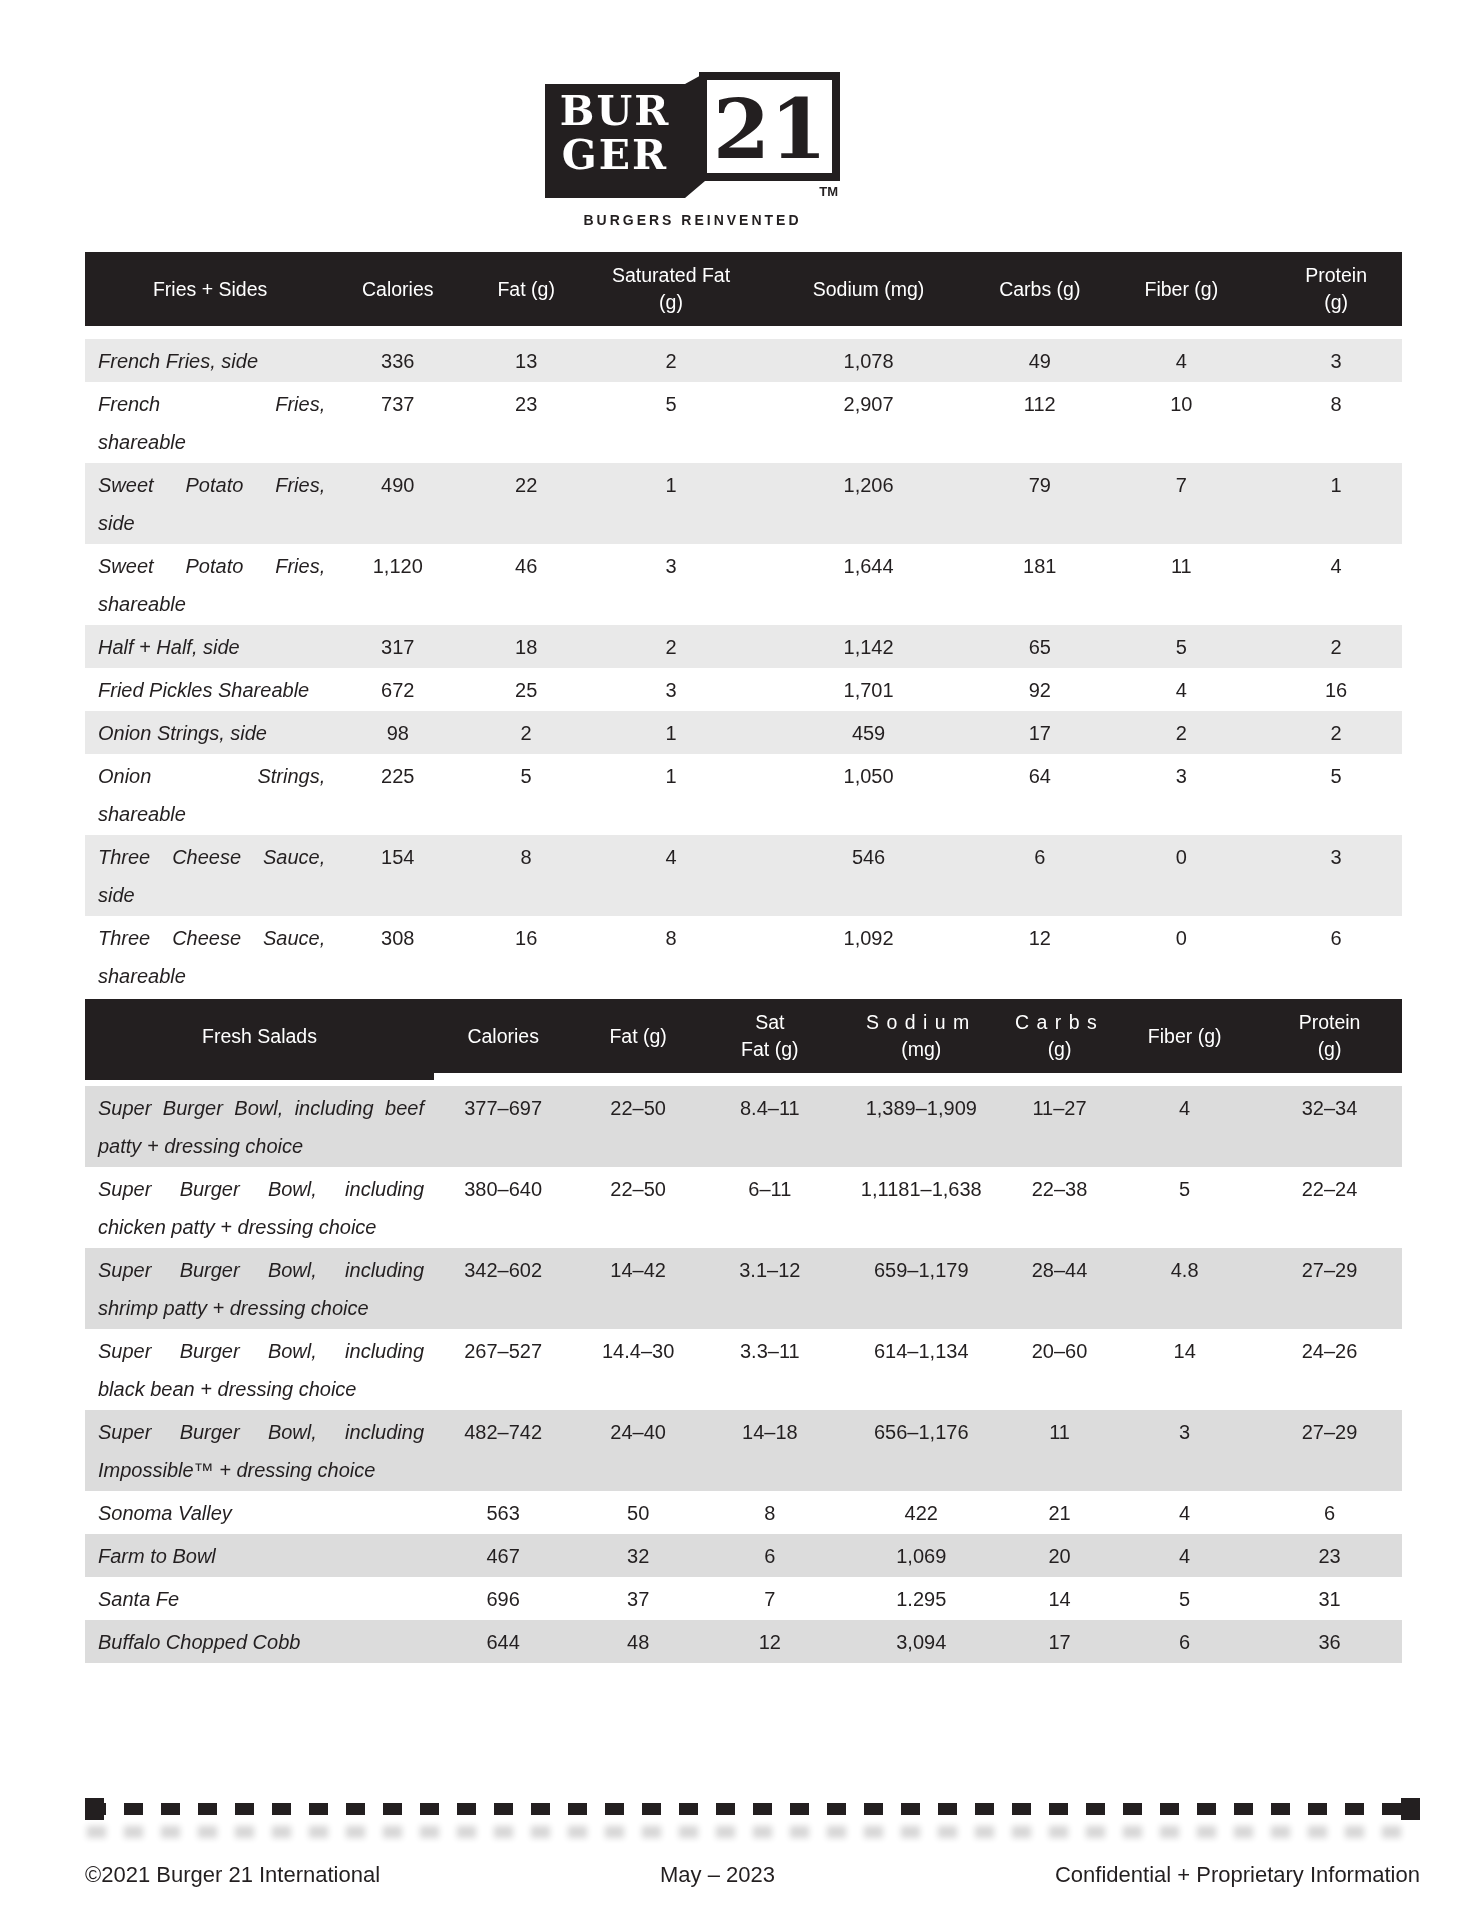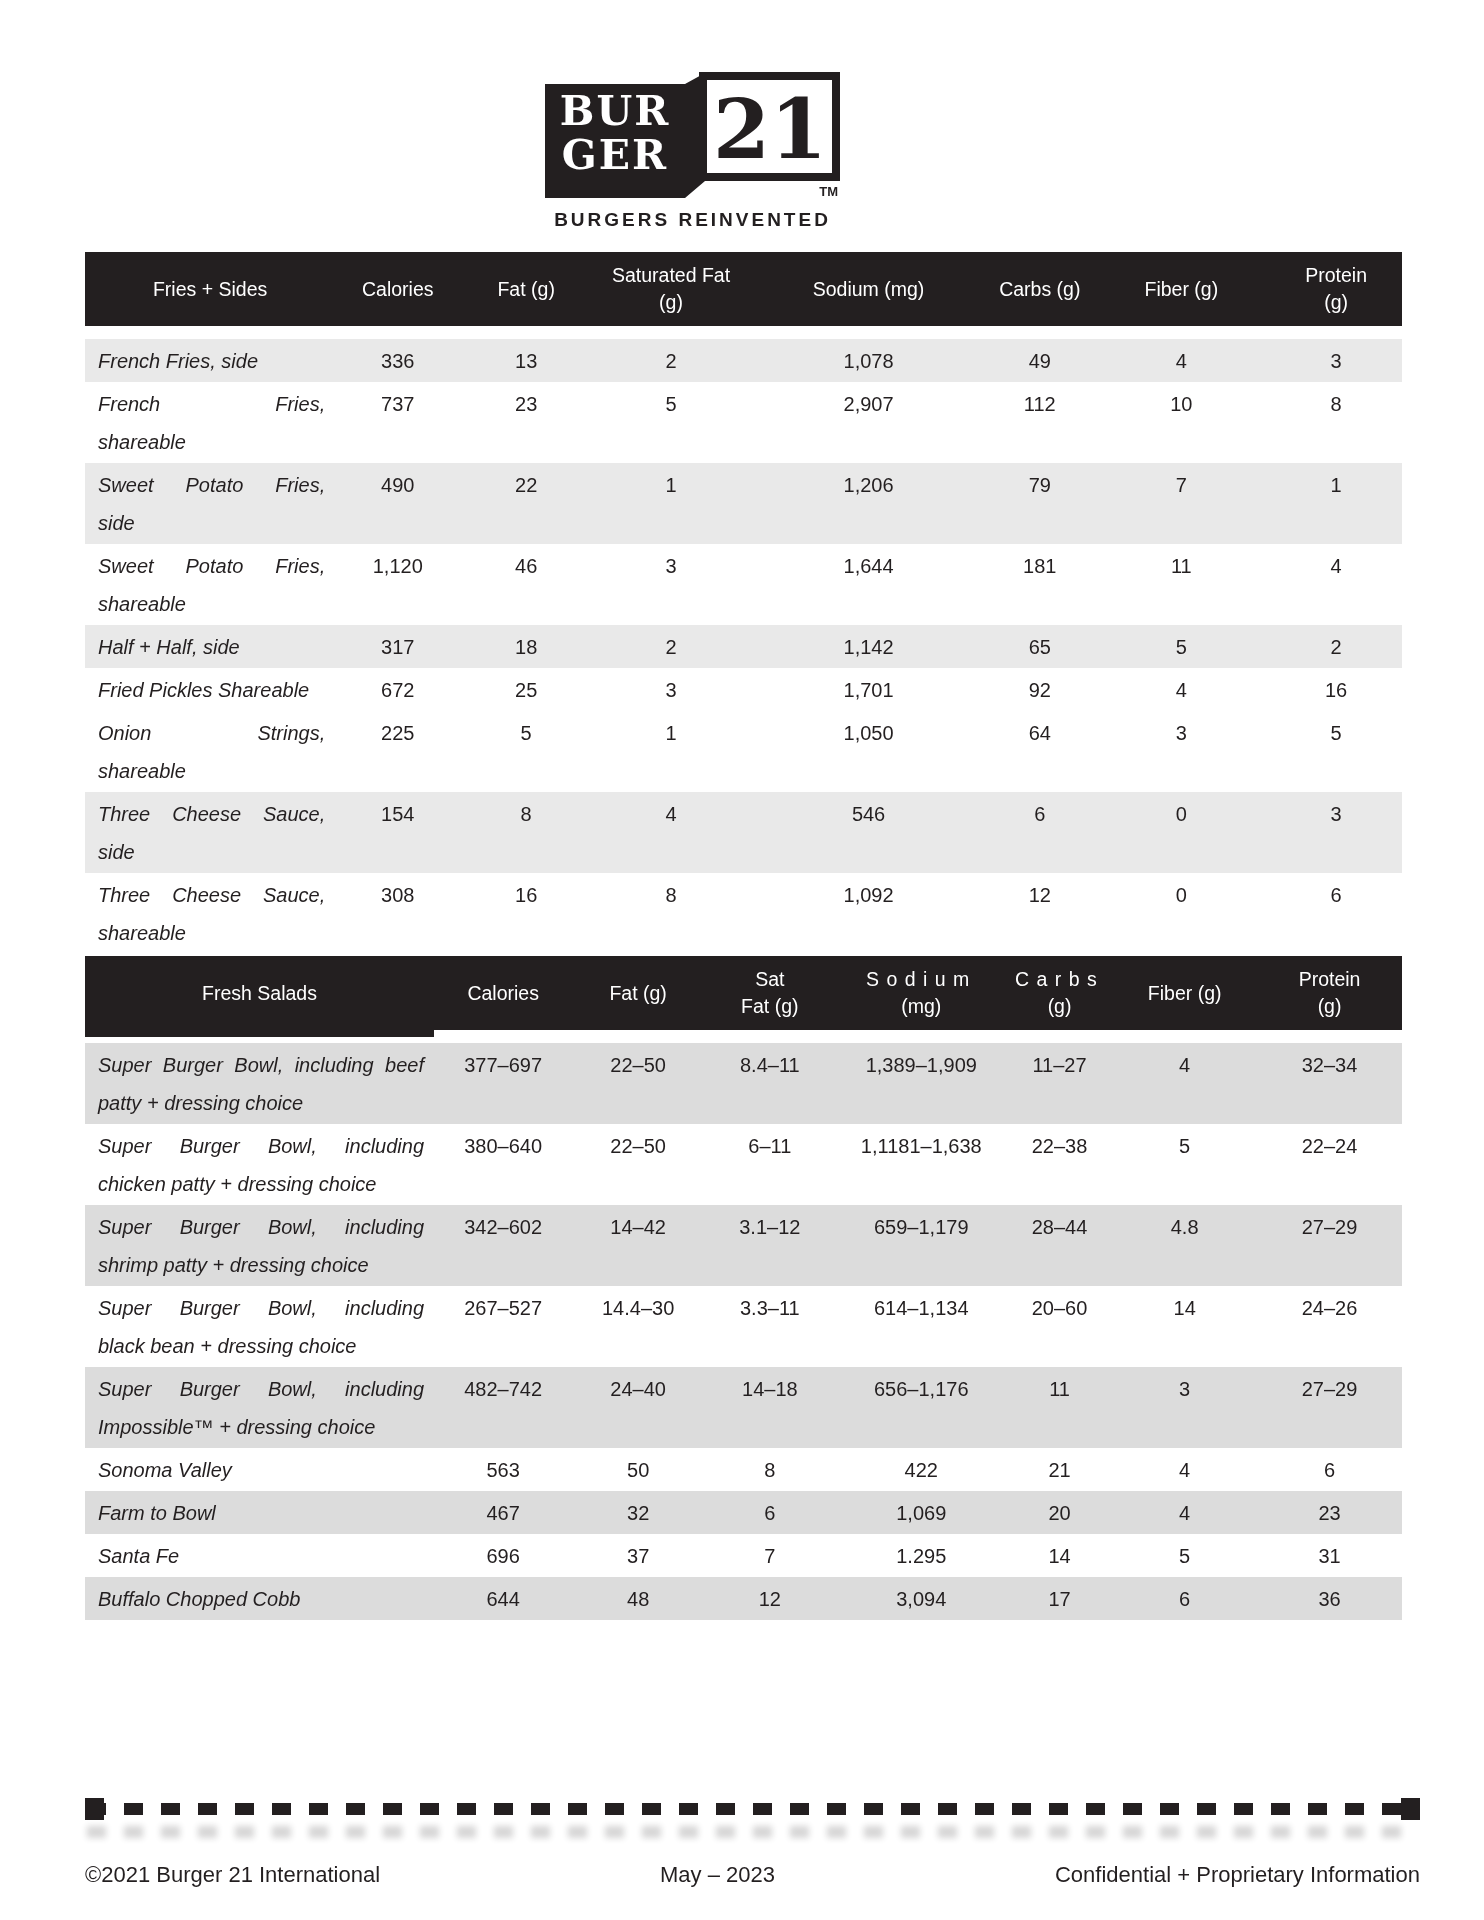--- a/index.html
+++ b/index.html
@@ -5,21 +5,21 @@
   html,body { margin:0; padding:0; background:#fff; }
   .page {
     position:relative; width:1484px; height:1920px; background:#fff;
     font-family:"Liberation Sans", sans-serif; color:#231f20; overflow:hidden;
   }
   
   .logo-area { position:relative; width:331px; height:126px; margin:72px 0 0 545px; }
   .logo-area svg { display:block; }
   .tagline {
     width:295px; margin:10px 0 0 545px; text-align:center;
-    font-size:19px; font-weight:bold; letter-spacing:3px; line-height:24px;
+    font-size:14px; font-weight:bold; letter-spacing:3px; line-height:24px;
   }
   
   table.nutrition {
     border-collapse:separate; border-spacing:0; table-layout:fixed;
     width:1317px; margin-left:85px;
   }
   #fries-table  { margin-top:20px; }
   #salads-table { margin-top:2px; }
   thead th {
     background:#231f20; color:#fff; font-weight:400; font-size:19.5px;
@@ -194,20 +194,32 @@
             <div class="nline">Fried Pickles Shareable</div>
           </td>
           <td class="num">672</td>
           <td class="num">25</td>
           <td class="num">3</td>
           <td class="num">1,701</td>
           <td class="num">92</td>
           <td class="num">4</td>
           <td class="num">16</td>
         </tr>
+        <tr class="stripe">
+          <td class="name">
+            <div class="nline">Onion Strings, side</div>
+          </td>
+          <td class="num">98</td>
+          <td class="num">2</td>
+          <td class="num">1</td>
+          <td class="num">459</td>
+          <td class="num">17</td>
+          <td class="num">2</td>
+          <td class="num">2</td>
+        </tr>
         <tr>
           <td class="name">
             <div class="nline jline">
               <span>Onion</span>
               <span>Strings,</span>
             </div>
             <div class="nline">shareable</div>
           </td>
           <td class="num">225</td>
           <td class="num">5</td>

